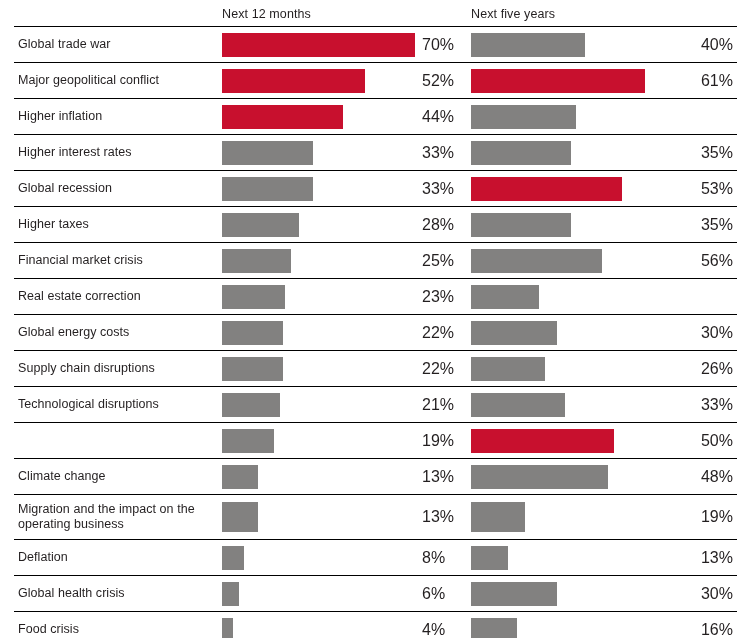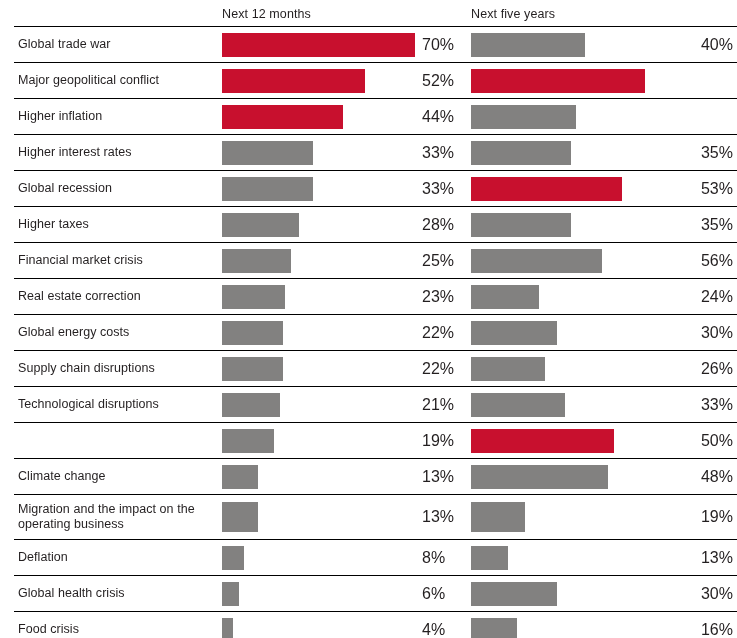--- a/index.html
+++ b/index.html
@@ -121,20 +121,21 @@
       </div>
       <div class="row">
         <div class="row-label">Major geopolitical conflict</div>
         <div class="track t1">
           <div class="bar hl" style="width: 143px;"></div>
         </div>
         <div class="value v1">52%</div>
         <div class="track t2">
           <div class="bar hl" style="width: 173.85px;"></div>
         </div>
+        <div class="value v2">61%</div>
       </div>
       <div class="row">
         <div class="row-label">Higher inflation</div>
         <div class="track t1">
           <div class="bar hl" style="width: 121px;"></div>
         </div>
         <div class="value v1">44%</div>
         <div class="track t2">
           <div class="bar" style="width: 105.45px;"></div>
         </div>
@@ -185,21 +186,20 @@
       </div>
       <div class="row">
         <div class="row-label">Real estate correction</div>
         <div class="track t1">
           <div class="bar" style="width: 63.25px;"></div>
         </div>
         <div class="value v1">23%</div>
         <div class="track t2">
           <div class="bar" style="width: 68.4px;"></div>
         </div>
-        <div class="value v2">24%</div>
       </div>
       <div class="row">
         <div class="row-label">Global energy costs</div>
         <div class="track t1">
           <div class="bar" style="width: 60.5px;"></div>
         </div>
         <div class="value v1">22%</div>
         <div class="track t2">
           <div class="bar" style="width: 85.5px;"></div>
         </div>

